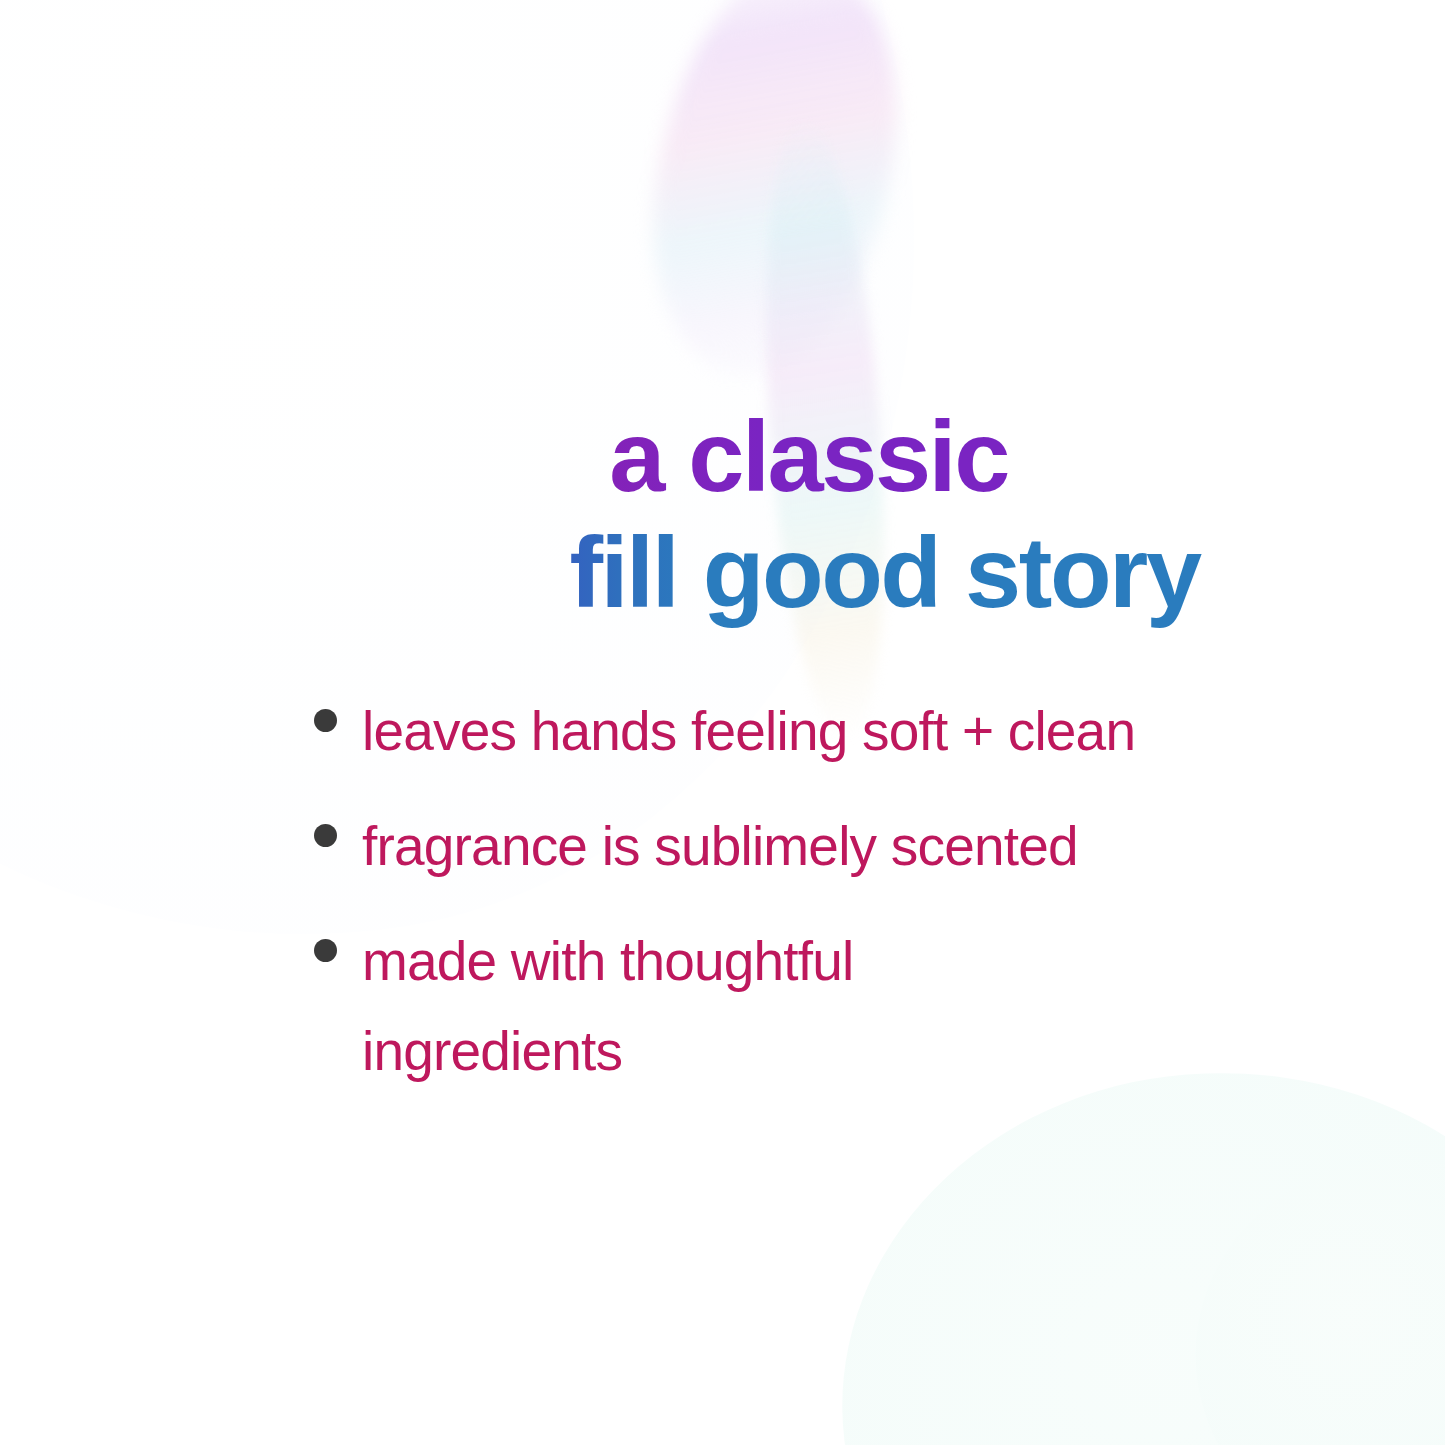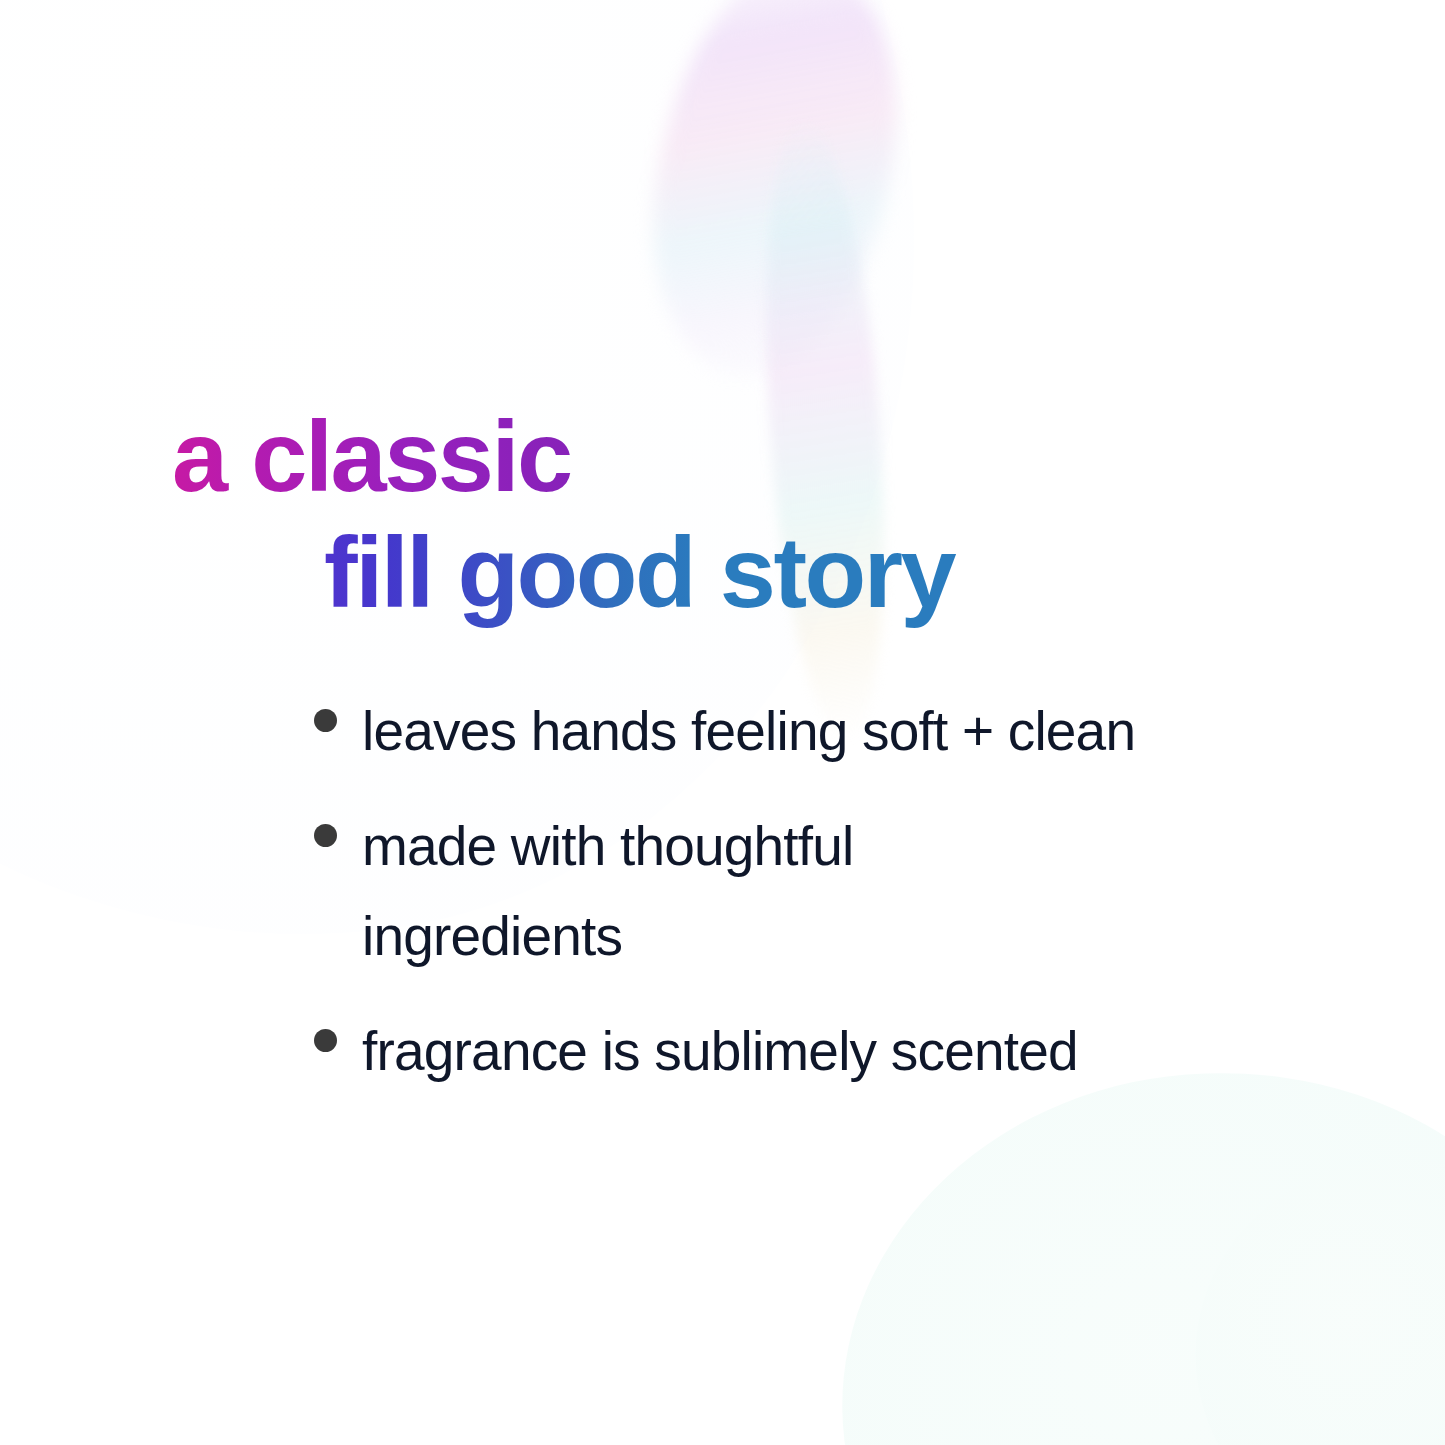--- a/index.html
+++ b/index.html
@@ -203,20 +203,21 @@
     font-weight: 700;
     font-size: 101px;
     line-height: 116px;
     letter-spacing: -2.5px;
   }
   .headline-line {
     white-space: pre;
     background-clip: text;
     -webkit-background-clip: text;
     color: transparent;
+    text-align: center;
     -webkit-text-fill-color: transparent;
   }
   .headline-line-1 {
     padding-left: 172px;
     background-image: linear-gradient(
       90deg,
       #e2187f 0px,
       #d6199a 105px,
       #b41bb0 250px,
       #9820bd 400px,
@@ -259,21 +260,21 @@
     height: 23px;
     border-radius: 50%;
     background: #3a3a3a;
     margin-top: 23px;
     margin-right: 25px;
   }
   .bullet-text {
     font-size: 55px;
     line-height: 90px;
     font-weight: 400;
-    color: #0f172a;
+    color: #be185d;
     letter-spacing: -0.8px;
     max-width: 910px;
   }
   .bullet-row-wrap .bullet-text {
     max-width: 660px;
   }
 </style>
 </head>
 <body>
 
@@ -299,25 +300,25 @@
       <div class="headline-line headline-line-2">fill good story</div>
     </div>
 
     <div class="bullets">
 
       <div class="bullet-row">
         <span class="bullet-dot"></span>
         <span class="bullet-text">leaves hands feeling soft + clean</span>
       </div>
 
+      <div class="bullet-row">
+        <span class="bullet-dot"></span>
+        <span class="bullet-text">fragrance is sublimely scented</span>
+      </div>
+
       <div class="bullet-row bullet-row-wrap">
         <span class="bullet-dot"></span>
         <span class="bullet-text">made with thoughtful ingredients</span>
       </div>
 
-      <div class="bullet-row">
-        <span class="bullet-dot"></span>
-        <span class="bullet-text">fragrance is sublimely scented</span>
-      </div>
-
     </div>
   </div>
 </div>
 
 </body></html>

